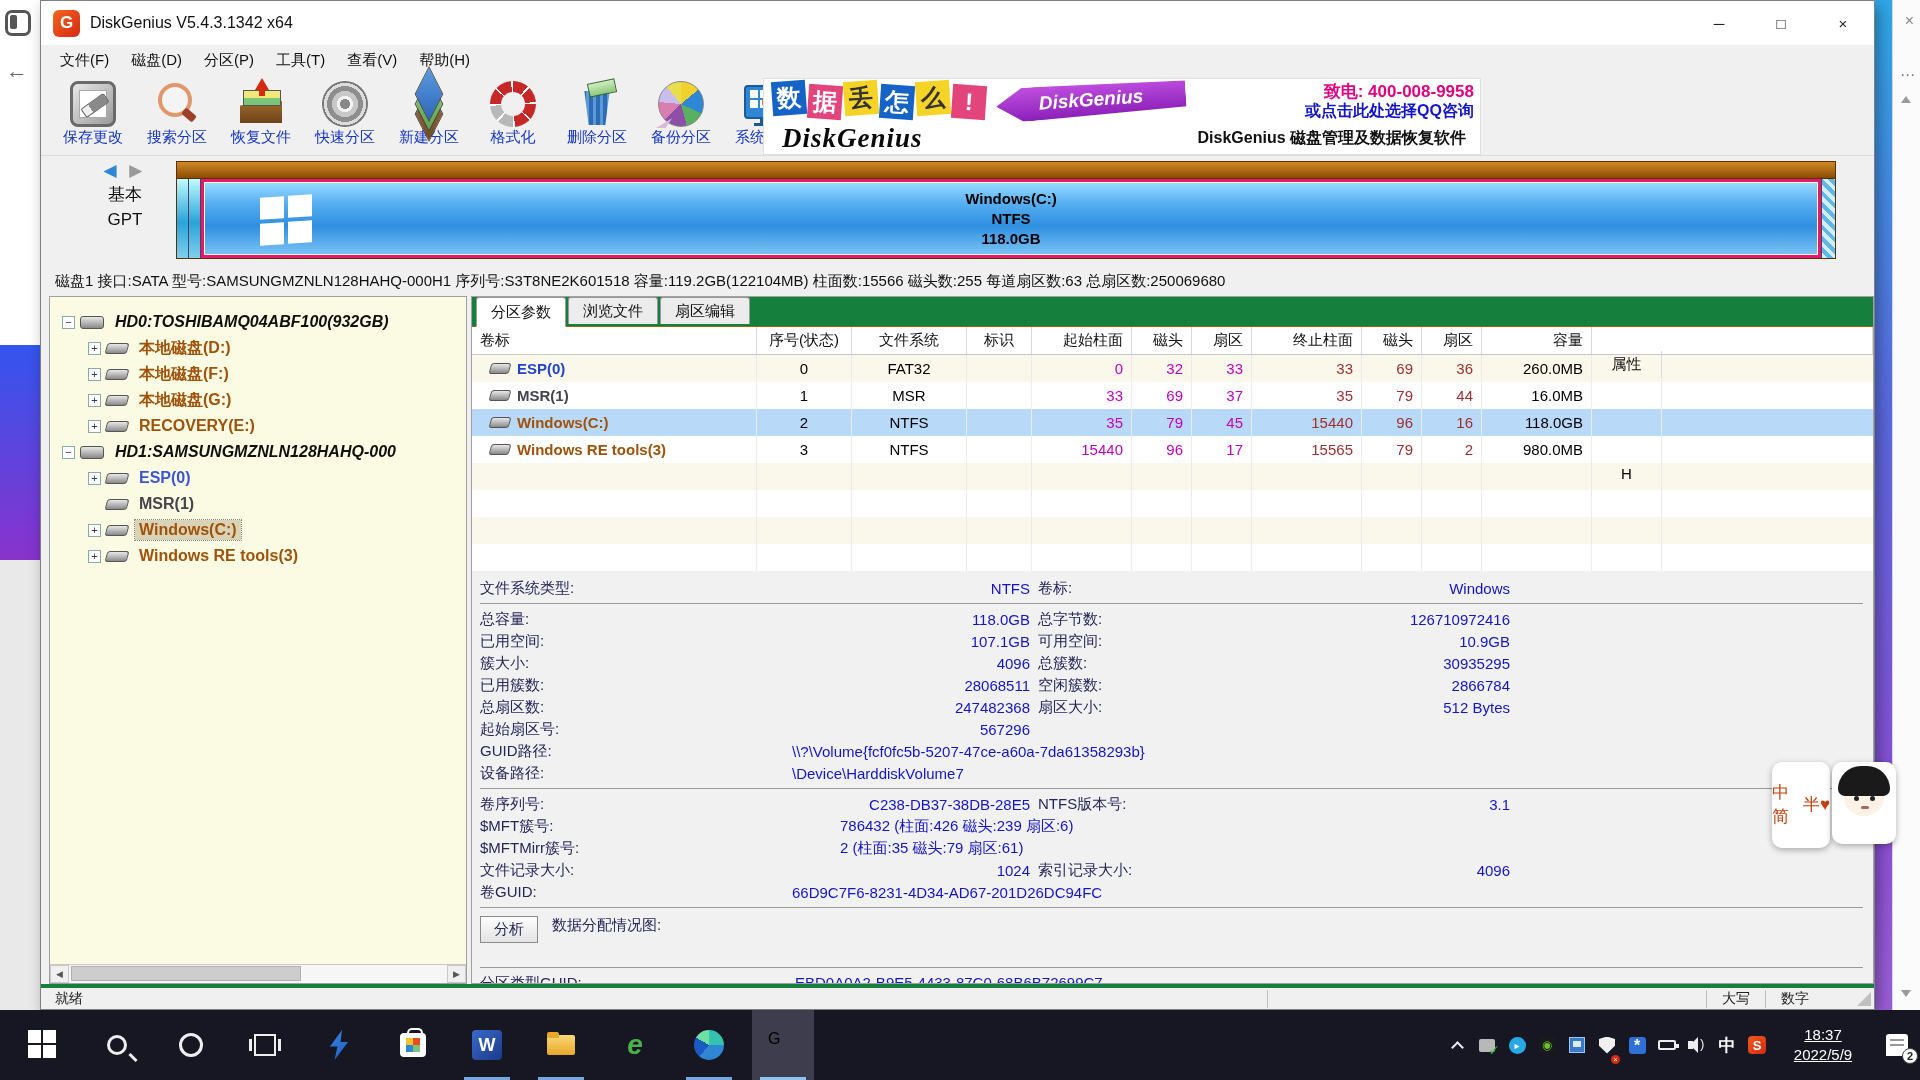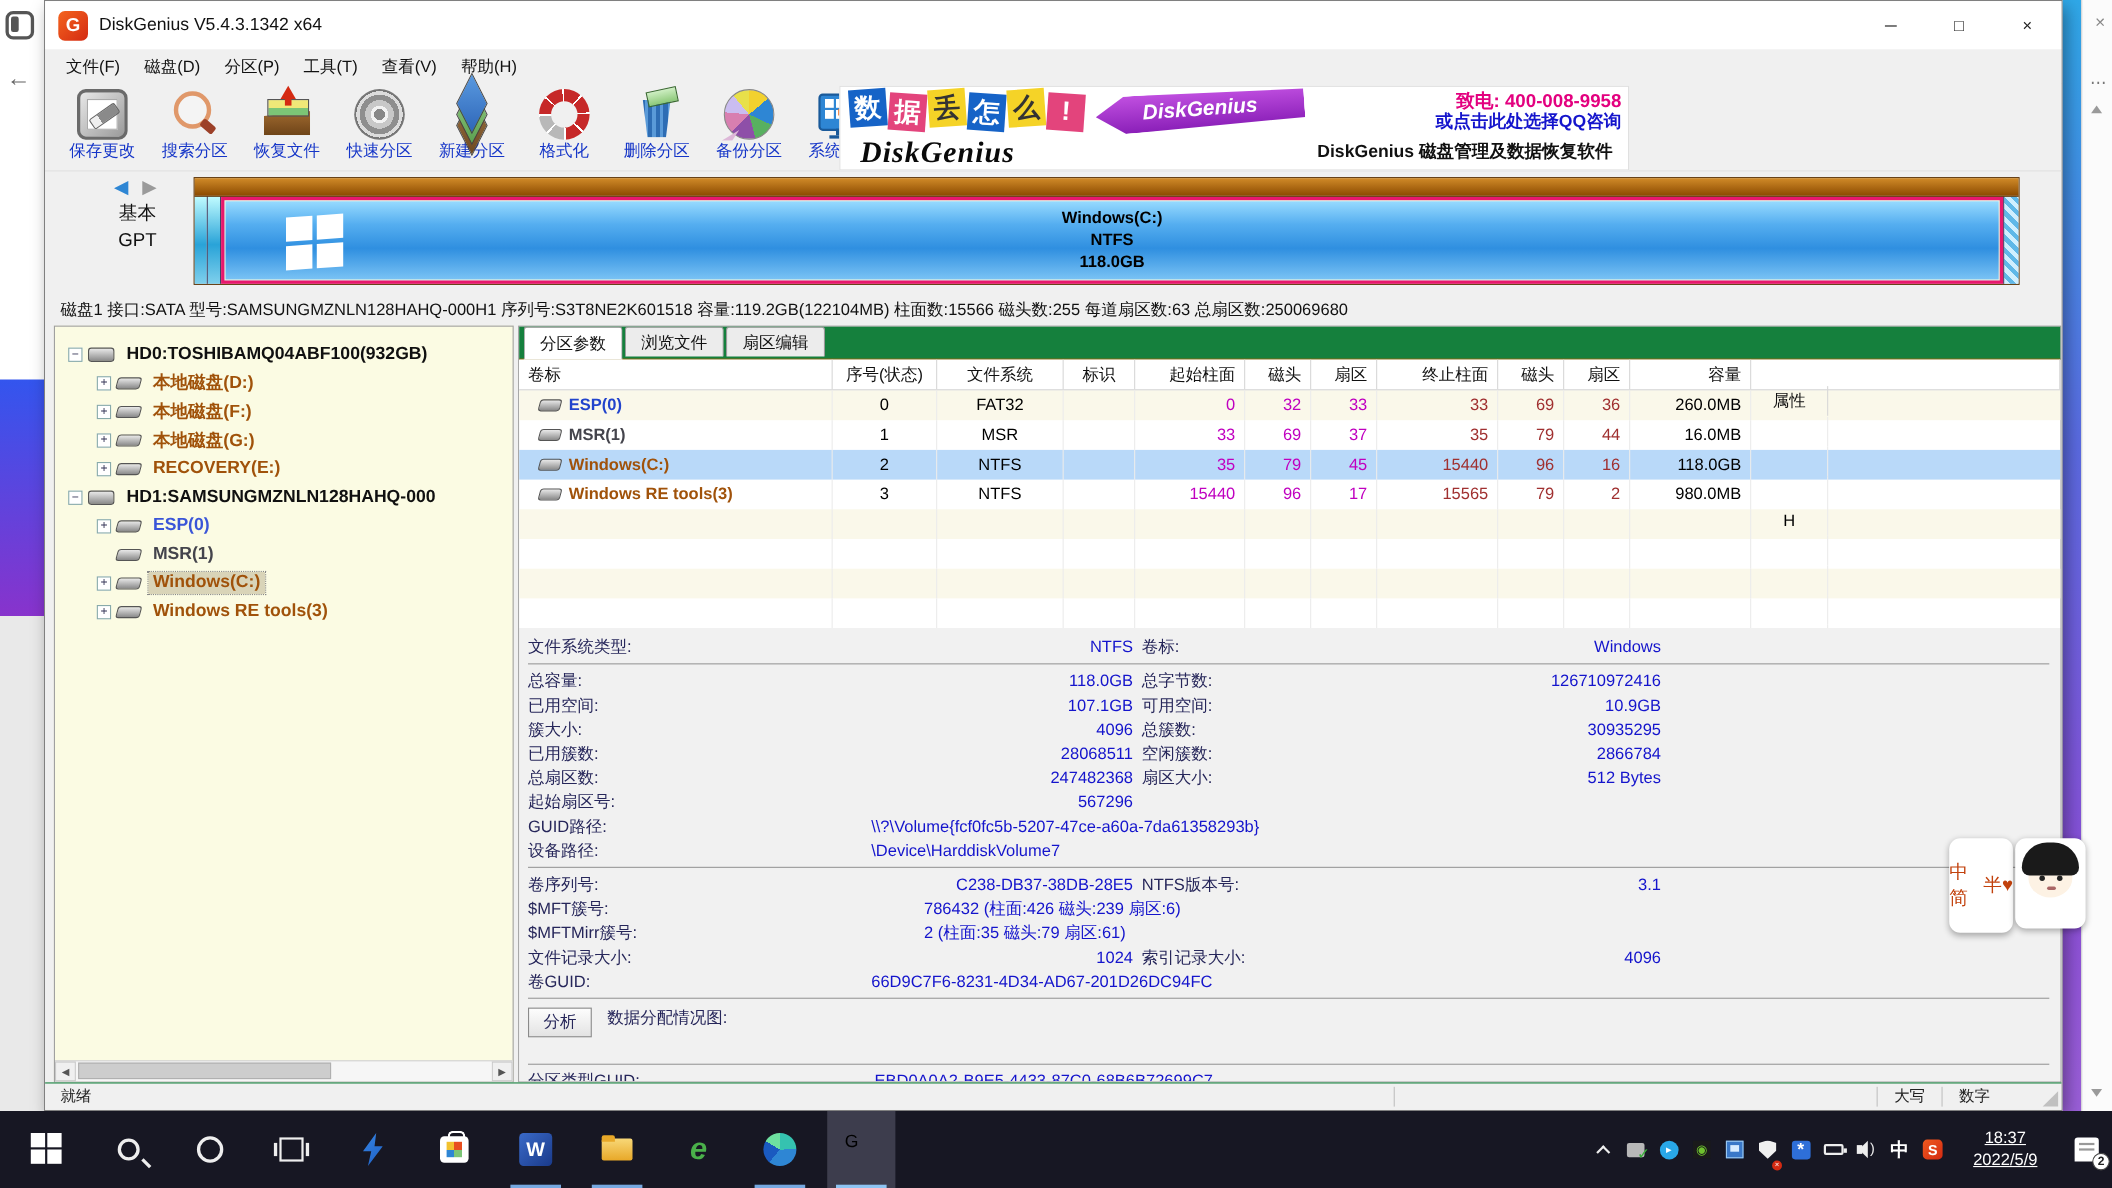--- a/index.html
+++ b/index.html
@@ -116,21 +116,21 @@
   .tree-item[data-type="part"]{padding-left:38px;}
   .expand-box{width:13px;height:13px;border:1px solid #8aa;background:#fff;color:#335;
       font-size:11px;line-height:11px;text-align:center;flex:none;margin-right:5px;font-weight:normal;}
   .expand-spacer{width:18px;flex:none;}
   .node-ico{width:24px;height:13px;border-radius:3px;background:linear-gradient(180deg,#e8e8e8,#8a8a8a);border:1px solid #555;margin-right:7px;flex:none;}
   .tree-item[data-type="part"] .node-ico{width:22px;height:11px;transform:skewX(-15deg);}
   .tree-item .t-label{padding:1px 4px;}
   .tree-item[data-color="brown"] .t-label{color:#a0520a;}
   .tree-item[data-color="blue"] .t-label{color:#3a55d8;}
   .tree-item[data-color="gray"] .t-label{color:#44444c;}
-  .tree-item[data-color="black"] .t-label{color:#101010;}
+  .tree-item[data-color="black"] .t-label{color:#101010;font-style:italic;}
   .tree-item[data-selected="true"] .t-label{background:#d9d4b8;outline:1px dotted #888;}
   .tree-hscroll{height:19px;flex:none;background:#f0f0f0;border-top:1px solid #c8c8c8;display:flex;align-items:stretch;}
   .scr-btn{width:19px;background:#f0f0f0;border:1px solid #c8c8c8;color:#555;font-size:9px;display:flex;align-items:center;justify-content:center;}
   .scr-track{flex:1;position:relative;background:#f6f6f6;}
   .scr-thumb{position:absolute;left:2px;top:1px;height:15px;width:230px;background:#cdcdcd;border:1px solid #b0b0b0;}
 
   .right-panel{flex:1;margin-left:4px;display:flex;flex-direction:column;border:1px solid #a0a0a0;background:#f1f1f1;min-width:0;}
   .tabs{height:30px;flex:none;display:flex;align-items:flex-start;background:#15803d;border-bottom:1px solid #a16207;padding-left:4px;}
   .tab{height:27px;padding:0 14px;display:flex;align-items:center;font-size:15px;color:#111;
        border:1px solid #999;border-bottom:none;background:#ececec;margin-right:2px;border-radius:3px 3px 0 0;}
@@ -169,21 +169,21 @@
   .analyze-row{height:36px;display:flex;align-items:flex-start;margin-top:4px;}
   .analyze-btn{width:58px;height:27px;background:linear-gradient(180deg,#fdfdfd,#e3e3e3);border:1px solid #8a8a8a;
       color:#26265a;font-size:15px;display:flex;align-items:center;justify-content:center;}
   .alloc-label{margin-left:14px;color:#26265a;}
   .dspacer{height:28px;}
   .truncrow{height:15px;overflow:hidden;display:grid;grid-template-columns:190px 1fr;line-height:22px;}
   .truncrow .dl{color:#26265a;}
   .truncrow .dv{color:#1414cc;text-align:left;padding-left:125px;}
 
   
-  .statusbar{height:25px;flex:none;background:#f0f0f0;border-top:1px solid #15803d;display:flex;align-items:center;font-size:14px;color:#222;}
+  .statusbar{height:25px;flex:none;background:#f0f0f0;border-top:4px solid #15803d;display:flex;align-items:center;font-size:14px;color:#222;}
   .sb-ready{padding-left:14px;flex:1;}
   .sb-sep{width:1px;height:18px;background:#c0c0c0;}
   .sb-mid{width:438px;}
   .sb-caps,.sb-num{width:58px;text-align:center;}
   .sb-grip{width:50px;height:100%;position:relative;}
   .sb-grip:after{content:"";position:absolute;right:3px;bottom:3px;width:0;height:0;border-left:14px solid transparent;border-bottom:14px solid #c0c0c0;}
 
   
   .taskbar{position:absolute;left:0;top:1010px;width:1920px;height:70px;background:#171723;display:flex;align-items:center;}
   .tk-slot{width:62px;height:70px;margin-left:12px;display:flex;align-items:center;justify-content:center;position:relative;flex:none;}

